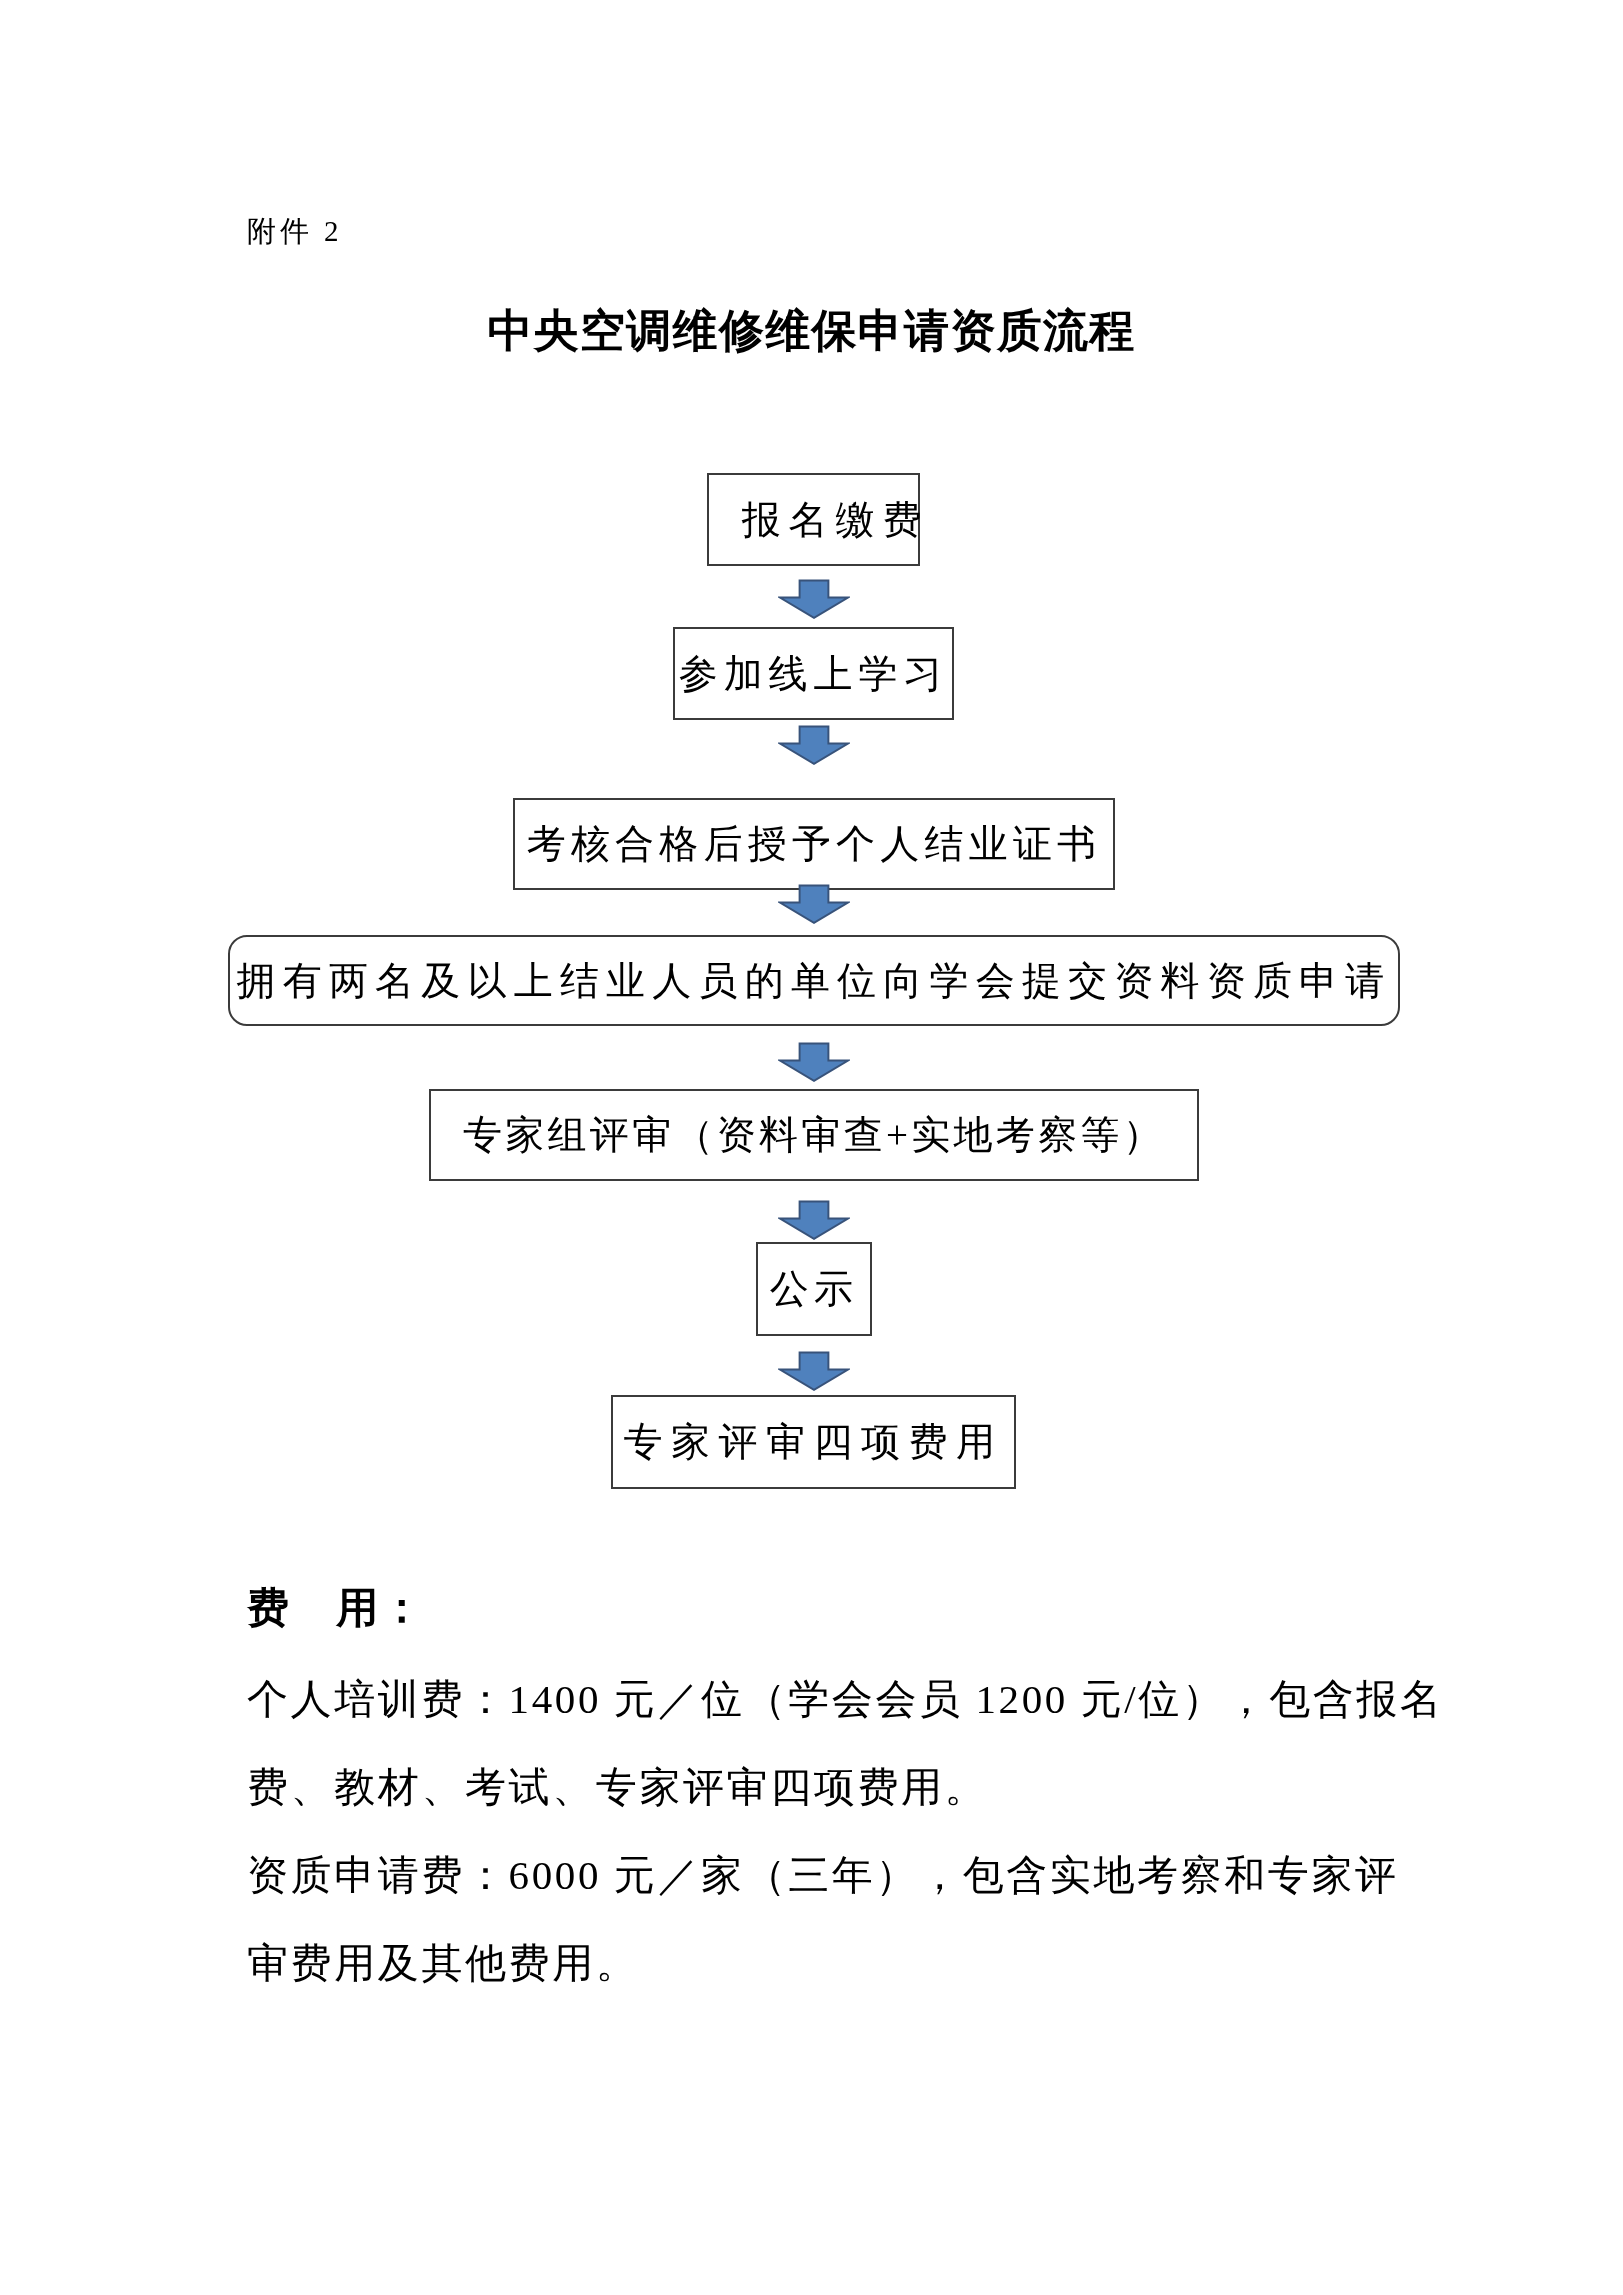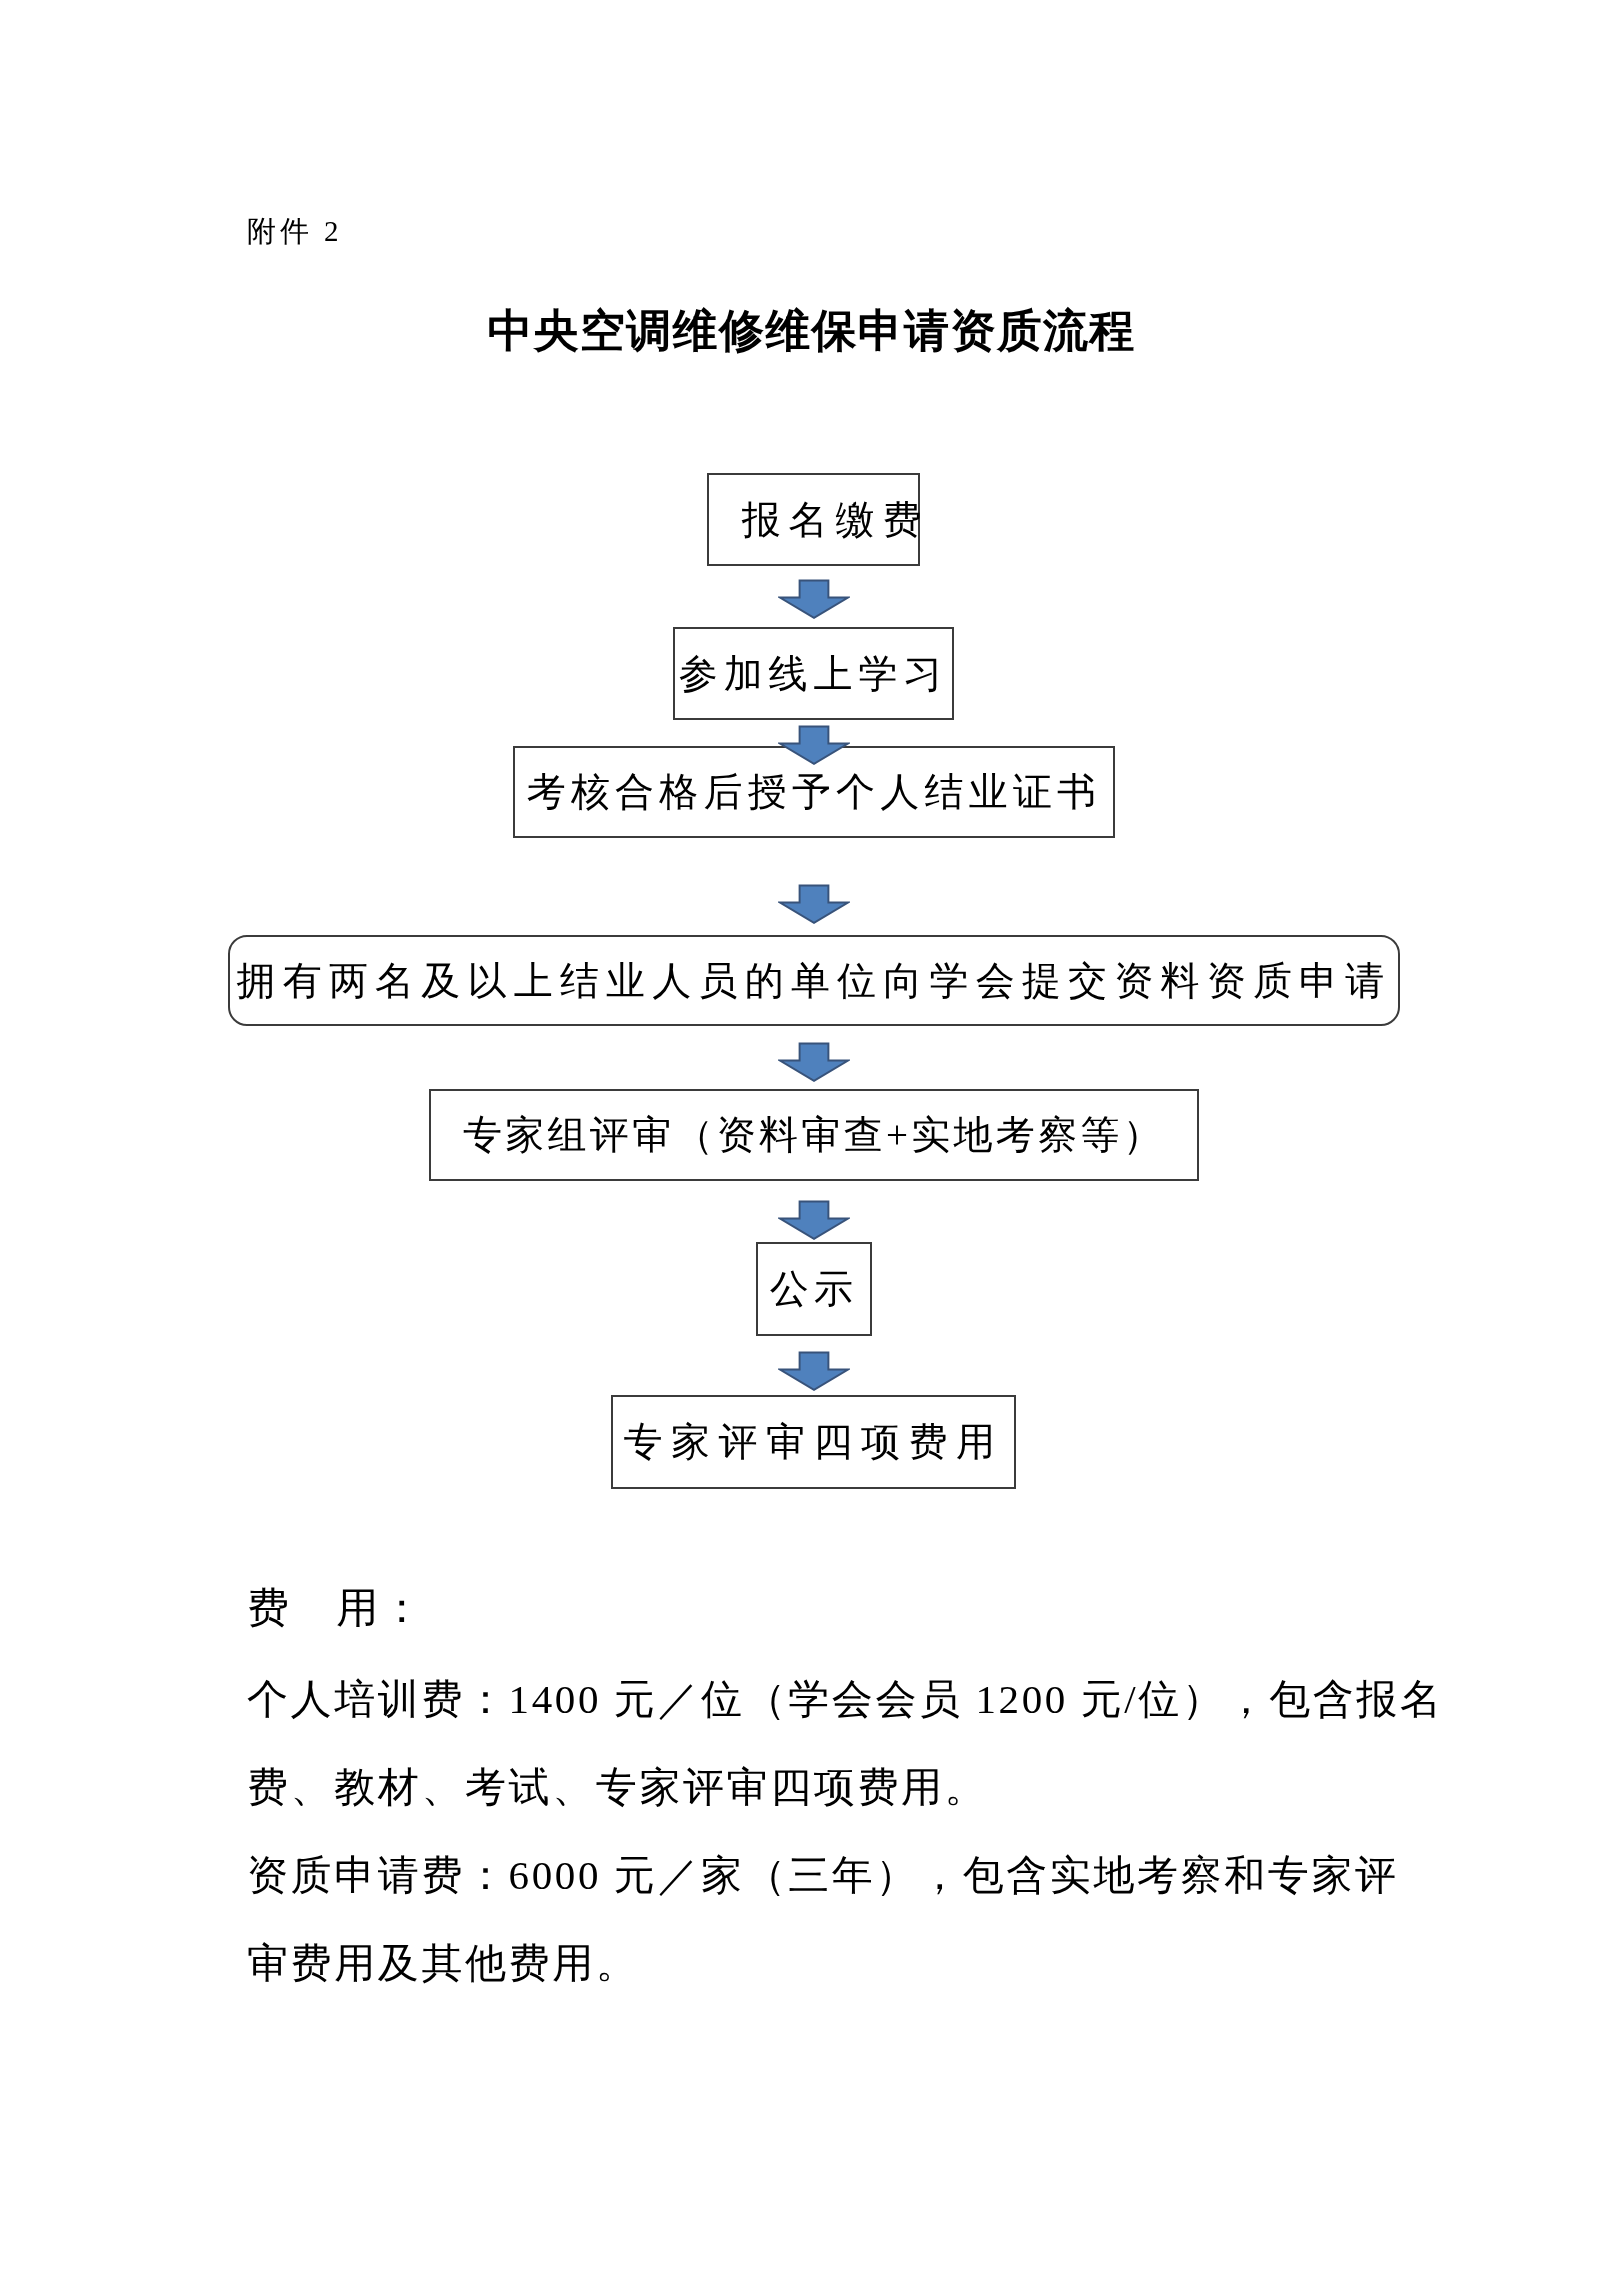--- a/index.html
+++ b/index.html
@@ -42,21 +42,21 @@
     border: 2px solid #3b3b3b;
     background: #ffffff;
     display: flex;
     align-items: center;
     justify-content: center;
     font-size: 39px;
     white-space: nowrap;
   }
   .b1 { left: 707px; top: 473px;  width: 213px;  height: 93px; letter-spacing: 7.9px; padding-left: 44px; }
   .b2 { left: 673px; top: 627px;  width: 281px;  height: 93px; letter-spacing: 5.9px; }
-  .b3 { left: 513px;  top: 746px; width: 602px;  height: 92px; letter-spacing: 5.2px; }
+  .b3 { left: 513px;  top: 798px; width: 602px;  height: 92px; letter-spacing: 5.2px; }
   .b4 { left: 228px;  top: 935px; width: 1172px; height: 91px; letter-spacing: 7.2px; border-radius: 19px; }
   .b5 { left: 429px;  top: 1089px; width: 770px; height: 92px; letter-spacing: 3.3px; }
   .b6 { left: 756px; top: 1242px; width: 116px;  height: 94px; letter-spacing: 5.2px; }
   .b7 { left: 611px;  top: 1395px; width: 405px;  height: 94px; letter-spacing: 8.5px; }
   .flow-arrow {
     position: absolute;
     left: 778px;
     width: 72px;
     height: 41px;
   }
@@ -66,21 +66,21 @@
   .a4 { top: 1042px; }
   .a5 { top: 1200px; }
   .a6 { top: 1351px; }
   .fees {
     position: absolute;
     left: 247px;
     top: 1572px;
     width: 1178px;
   }
   .fees-heading {
-    font-weight: normal;
+    font-weight: bold;
     font-size: 42px;
     height: 88px;
     line-height: 72px;
     letter-spacing: 2.6px;
   }
   .fee-line {
     font-size: 41px;
     height: 88px;
     line-height: 79px;
     letter-spacing: 2.6px;

